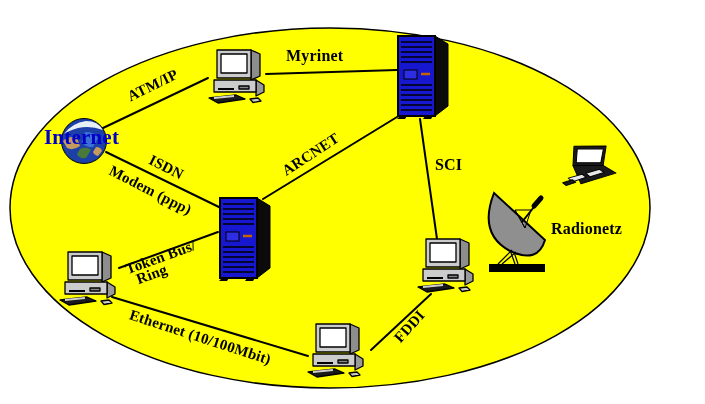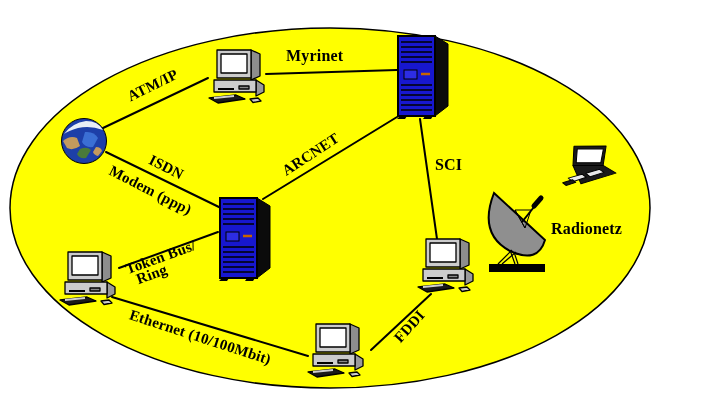--- a/index.html
+++ b/index.html
@@ -214,20 +214,21 @@
       <g stroke="#000" stroke-width="1.2">
         <line x1="30" y1="60" x2="16" y2="74"></line>
         <line x1="32" y1="62" x2="36" y2="74"></line>
         <line x1="34" y1="62" x2="20" y2="74"></line>
         <line x1="28" y1="60" x2="33" y2="74"></line>
       </g>
       <rect x="7" y="74" width="56" height="8" fill="#000"></rect>
     </svg>
   </div>
 
+  <div class="label lbl-internet">Internet</div>
   <div class="label lbl-atm center">ATM/IP</div>
   <div class="label lbl-myrinet">Myrinet</div>
   <div class="label lbl-isdn center">ISDN</div>
   <div class="label lbl-modem center">Modem (ppp)</div>
   <div class="label lbl-arcnet center">ARCNET</div>
   <div class="label lbl-sci">SCI</div>
   <div class="label lbl-token center">Token Bus/</div>
   <div class="label lbl-ring center">Ring</div>
   <div class="label lbl-ethernet center">Ethernet (10/100Mbit)</div>
   <div class="label lbl-fddi center">FDDI</div>

